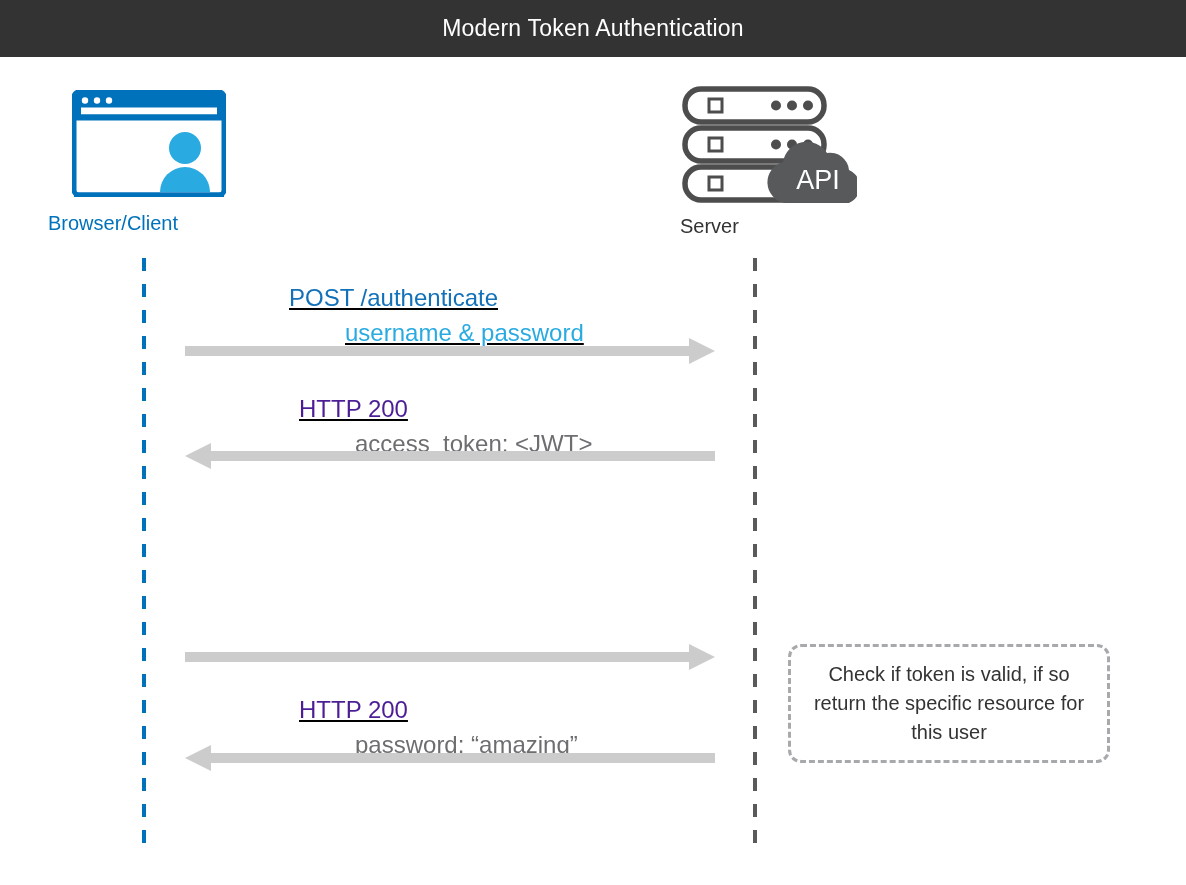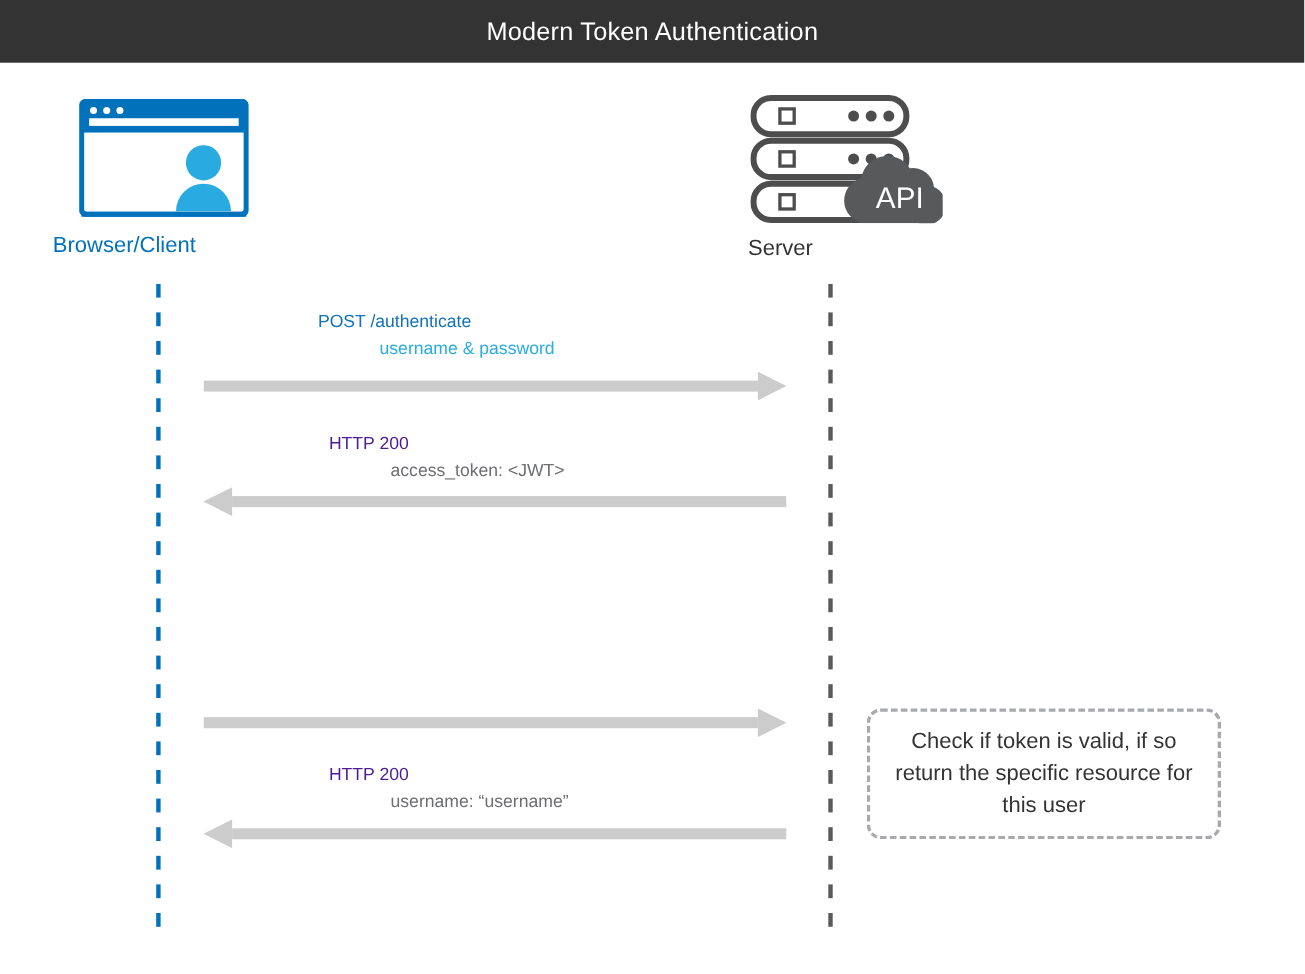--- a/index.html
+++ b/index.html
@@ -101,22 +101,23 @@
   
   .arrow {
     position: absolute;
     height: 26px;
   }
   .arrow svg { display: block; }
 
   
   .msg {
     position: absolute;
-    font-size: 16px;
+    font-size: 24px;
     white-space: nowrap;
+    text-decoration: underline;
   }
   .msg .line1 { display: block; }
   .msg .line2 { display: block; margin-top: 7px; }
   .msg.req .line1 { color: #1271b8; }
   .msg.req .line2 { color: #29abe2; }
   .msg.res .line1 { color: #4c1d95; }
   .msg.res .line2 { color: #6d6e71; }
   .msg.req .line2,
   .msg.res .line2 { padding-left: 56px; }
 
@@ -225,21 +226,21 @@
 
   <div class="arrow" style="left:185px; top:644px; width:530px;">
     <svg width="530" height="26" viewBox="0 0 530 26">
       <rect x="0" y="8" width="504" height="10" fill="#cccccc"></rect>
       <path d="M504 0 L530 13 L504 26 Z" fill="#cccccc"></path>
     </svg>
   </div>
 
   <div class="msg res" style="left:299px; top:696px;">
     <span class="line1">HTTP 200</span>
-    <span class="line2">username: “username”</span>
+    <span class="line2">password: “amazing”</span>
   </div>
   <div class="arrow" style="left:185px; top:745px; width:530px;">
     <svg width="530" height="26" viewBox="0 0 530 26">
       <rect x="26" y="8" width="504" height="10" fill="#cccccc"></rect>
       <path d="M26 0 L0 13 L26 26 Z" fill="#cccccc"></path>
     </svg>
   </div>
 
   <div class="note" style="left:788px; top:644px; width:322px; height:119px;">Check if token is valid, if so return the specific resource for this user</div>
 

